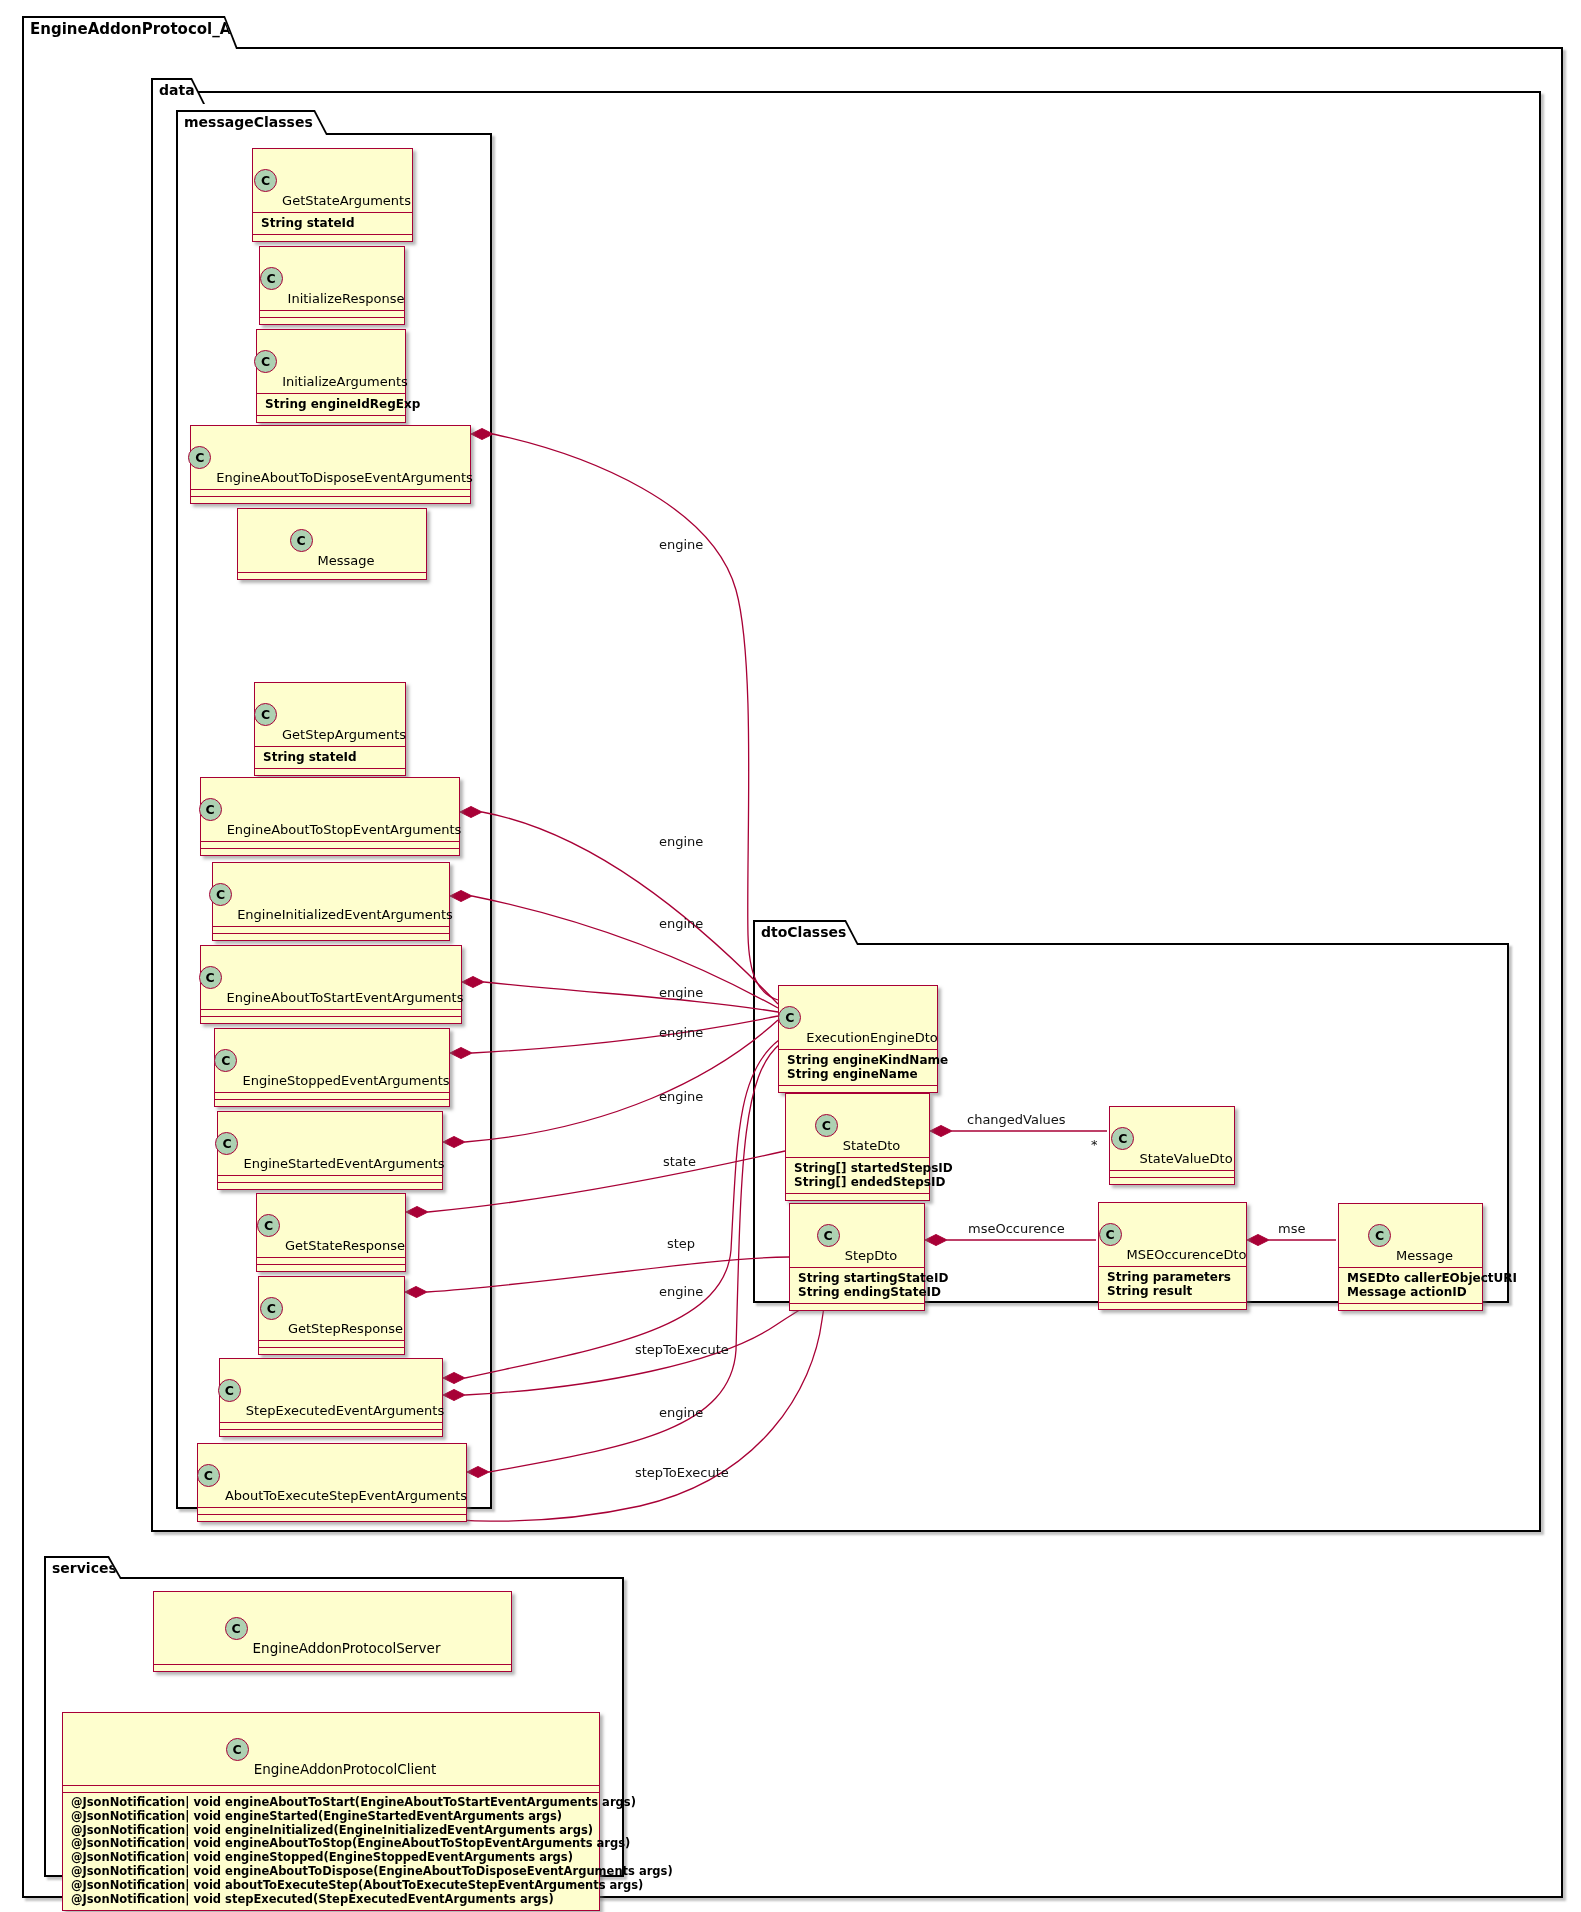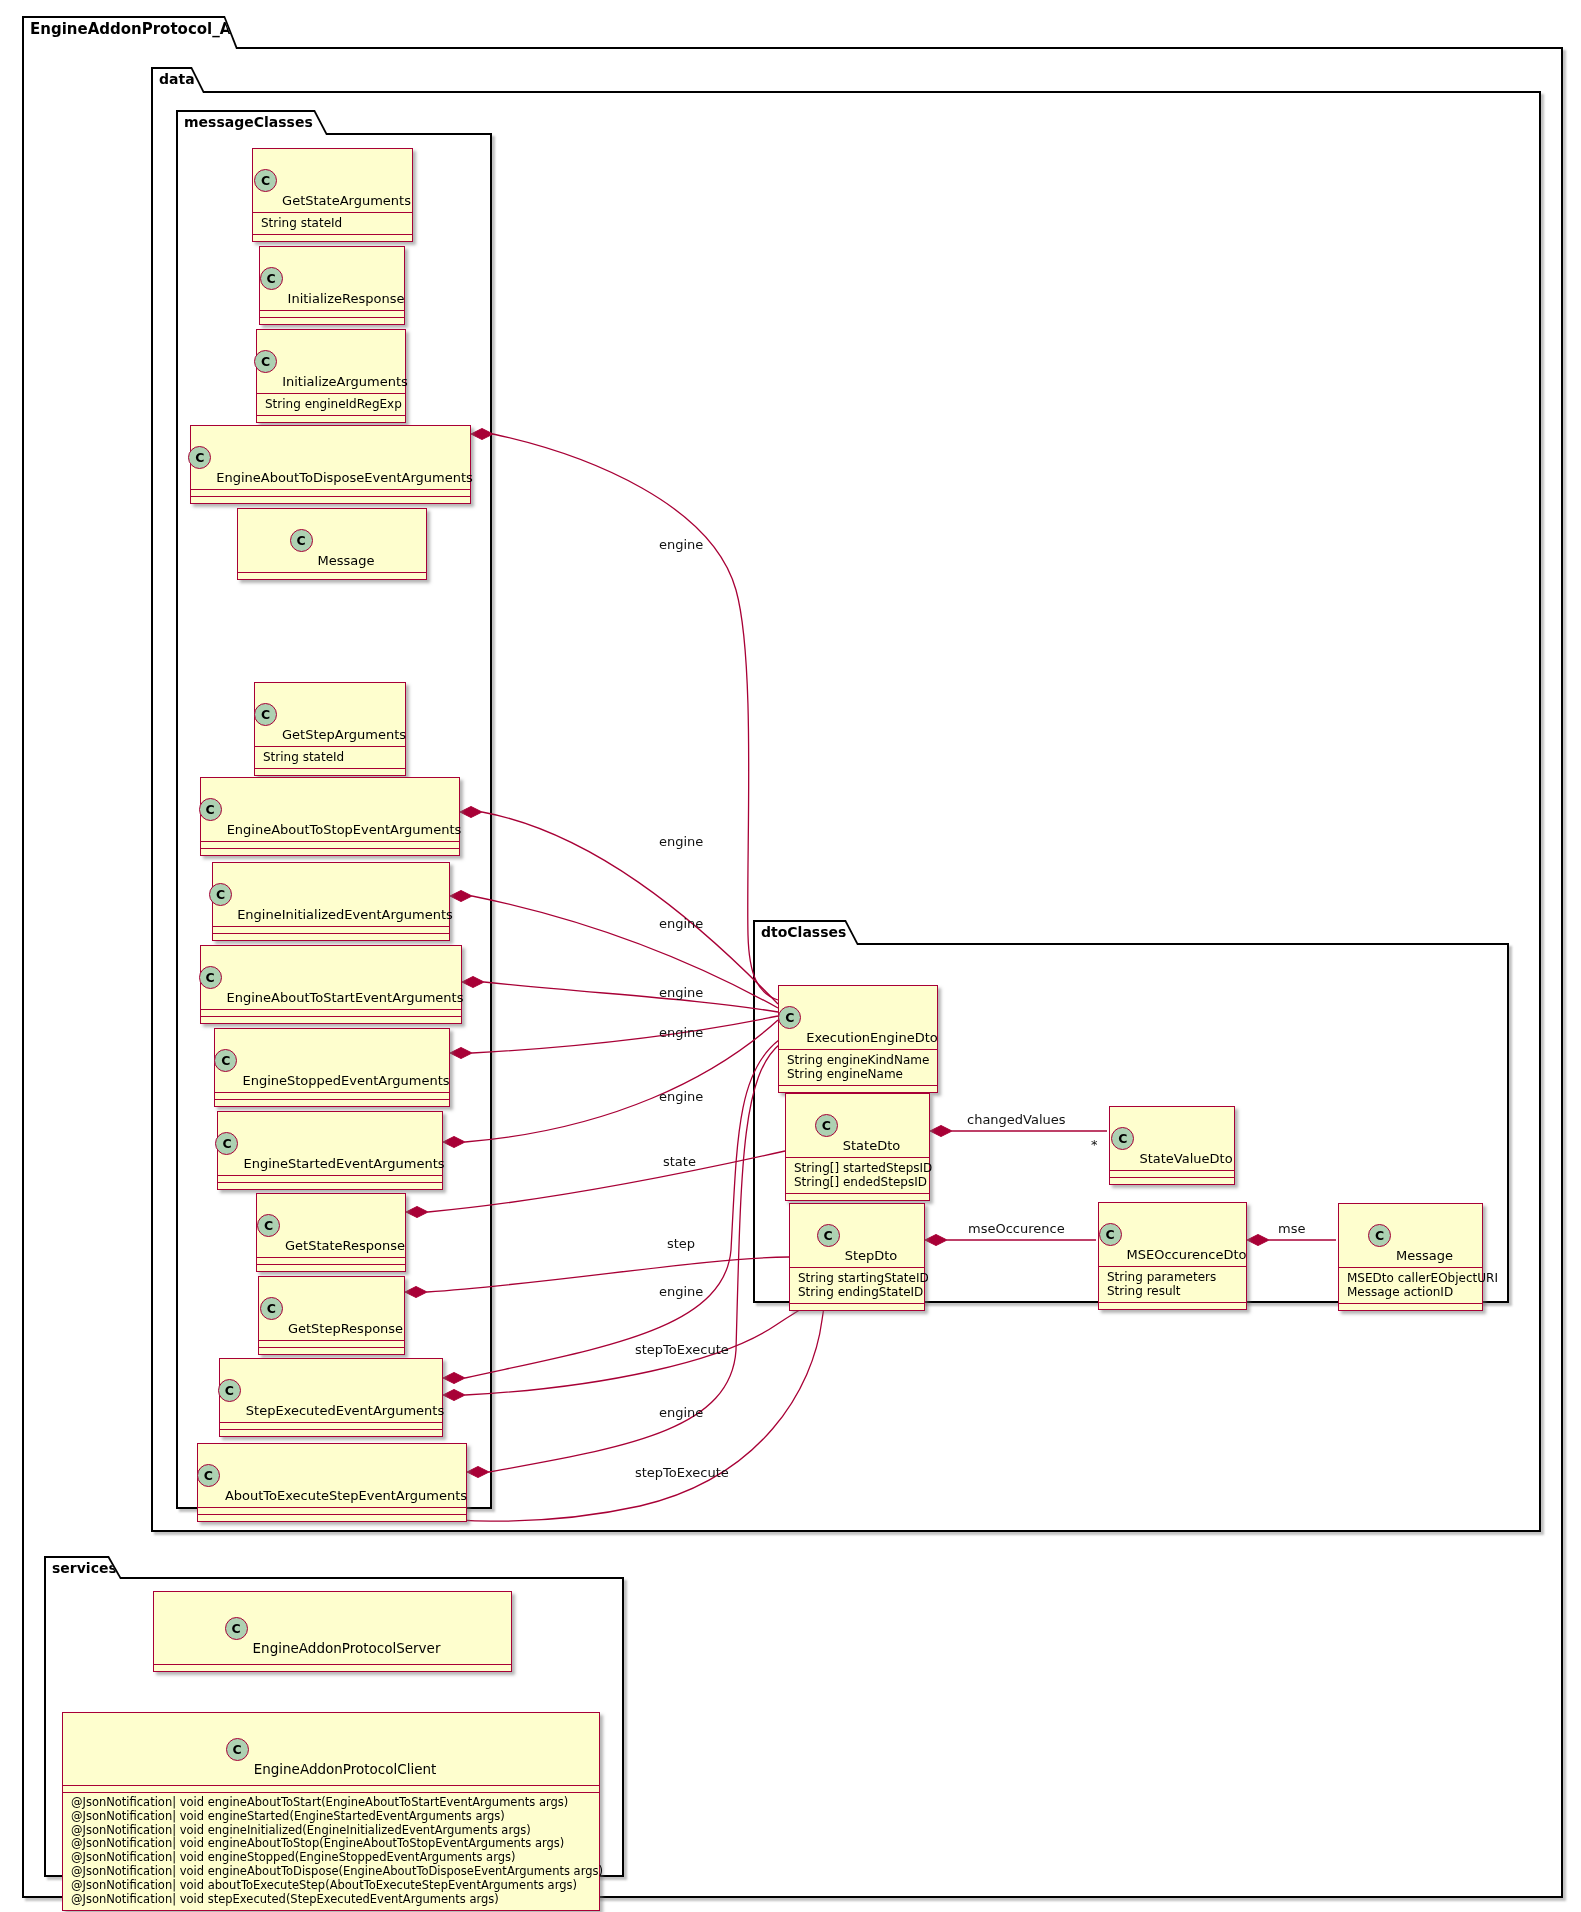--- a/index.html
+++ b/index.html
@@ -20,21 +20,21 @@
   
   .uml-class {
     position:absolute; background:#FEFECE; border:1.5px solid #A80036; z-index:10;
     box-shadow:3px 3px 3px rgba(110,110,110,0.5); box-sizing:border-box;
   }
   .uml-title { display:flex; align-items:center; justify-content:center; gap:5px; padding:4px 6px; }
   .c-circle { flex:0 0 auto; width:21px; height:21px; border-radius:50%; background:#ADD1B2;
     border:1px solid #A80036; display:flex; align-items:center; justify-content:center;
     font-weight:bold; font-size:12.5px; }
   .c-name { font-size:13px; white-space:nowrap;margin-top:40px; }
-  .uml-attrs, .uml-methods { border-top:1.5px solid #A80036; padding:3px 0 4px 0; }
+  .uml-attrs, .uml-methods { border-top:1.5px solid #A80036; padding:3px 0 4px 0;font-weight:bold; }
   .uml-attrs.empty, .uml-methods.empty { height:6px; padding:0; }
   .uml-line { font-size:12px; line-height:14.2px; padding:0 8px; white-space:nowrap; }
   .uml-methods .uml-line { line-height:15px; }
   .svc .c-name { font-size:13.5px; }
   .svc .uml-title { padding:8px 6px; }
   .client .uml-line { font-size:11.5px; line-height:13.8px; }
   
   svg.edges { position:absolute; left:0; top:0; z-index:6; pointer-events:none; }
   svg.edges path { fill:none; stroke:#A80036; stroke-width:1.3; }
   svg.edges polygon { fill:#A80036; stroke:#A80036; }
@@ -44,21 +44,21 @@
 <body>
 
 <div class="canvas">
 
   <div class="frame" style="left:22px;top:47px;width:1537px;height:1847px;border-width:2.5px"></div>
   <div class="frame-tab" style="left:22px;top:16px;width:216px;height:33px">
     <div class="frame-tab-inner" style="font-size:15px">EngineAddonProtocol_API</div>
   </div>
 
   <div class="frame" style="left:151px;top:91px;width:1386px;height:1437px"></div>
-  <div class="frame-tab" style="left:151px;top:67px;width:54px;height:26px">
+  <div class="frame-tab" style="left:151px;top:78px;width:54px;height:26px">
     <div class="frame-tab-inner" style="font-size:14px">data</div>
   </div>
 
   <div class="frame" style="left:176px;top:133px;width:312px;height:1372px"></div>
   <div class="frame-tab" style="left:176px;top:110px;width:152px;height:25px">
     <div class="frame-tab-inner" style="font-size:14px">messageClasses</div>
   </div>
 
   <div class="frame" style="left:753px;top:943px;width:752px;height:356px"></div>
   <div class="frame-tab" style="left:753px;top:920px;width:106px;height:25px">

